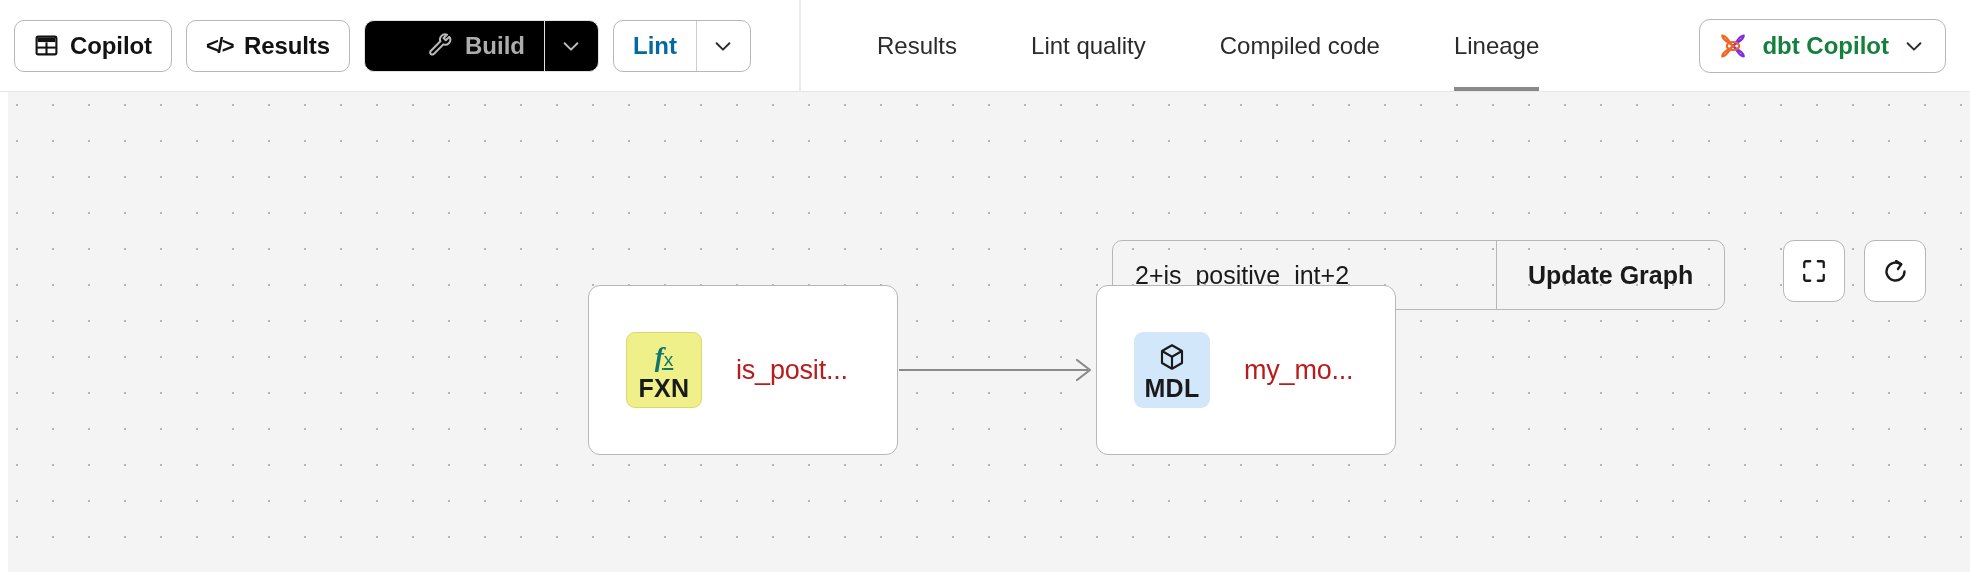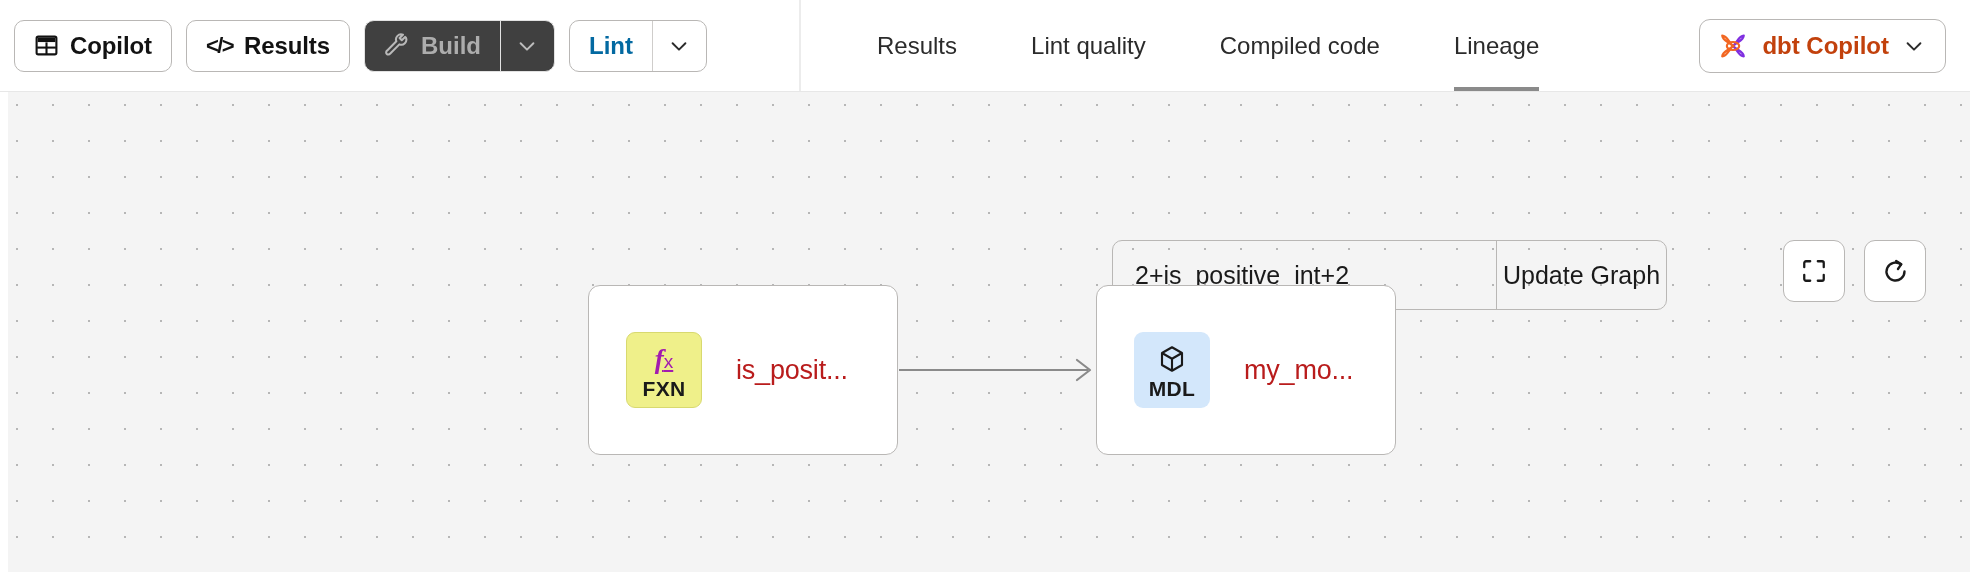--- a/index.html
+++ b/index.html
@@ -67,21 +67,21 @@
   
   .split {
     height: 52px;
     border: 1px solid #b9b7b5;
     border-radius: 10px;
     background: #ffffff;
     display: flex;
     align-items: stretch;
     overflow: hidden;
   }
-  .split.disabled { background: #404040; border-color: #e2e2e2; }
+  .split.disabled { background: #000000; border-color: #e2e2e2; padding-left: 44px; }
   .split .main {
     display: flex; align-items: center; gap: 11px;
     padding: 0 19px;
     font-size: 24px; font-weight: 600; color: #0369a1;
     white-space: nowrap;
     cursor: pointer;
   }
   .split.disabled .main { color: #adadad; cursor: default; }
   .split .caret {
     width: 54px;
@@ -144,21 +144,21 @@
     background: #ffffff;
     display: flex;
     align-items: center;
     gap: 14px;
     padding: 0 20px 0 18px;
     cursor: pointer;
   }
   .copilot .lbl {
     font-size: 24px;
     font-weight: 700;
-    color: #c2410c;
+    color: #15803d;
     white-space: nowrap;
   }
 
   
   .canvas {
     position: absolute;
     left: 8px; top: 92px;
     width: 1970px;
     height: 480px;
     background-color: #f4f4f4;
@@ -186,23 +186,23 @@
     outline: none;
     padding: 0 22px;
     font-size: 25px;
     color: #1a1a1a;
     font-family: "Liberation Sans", sans-serif;
   }
   .graph-update {
     border-left: 1px solid #b9b7b5;
     display: flex;
     align-items: center;
-    padding: 0 6px;
+    padding: 0 31px;
     font-size: 25px;
-    font-weight: 400;
+    font-weight: 700;
     color: #1a1a1a;
     white-space: nowrap;
     cursor: pointer;
     background: transparent;
   }
 
   
   .canvas-actions {
     position: absolute;
     left: 1775px; top: 148px;
@@ -241,27 +241,27 @@
     flex: none;
   }
   .badge-fxn { background: #eff08a; border: 1px solid #d8d96f; }
   .badge-mdl { background: #d3e7fb; }
   .badge-glyph { height: 36px; display: flex; align-items: center; justify-content: center; }
   .fx-glyph {
     font-family: "Liberation Serif", serif;
     font-style: italic;
     font-size: 27px;
     font-weight: 700;
-    color: #a21caf;
+    color: #0f766e;
     line-height: 1;
     text-decoration: underline;
   }
   .fx-glyph .x { font-family: "Liberation Sans", sans-serif; font-style: normal; font-size: 19px; font-weight: 500; }
   .badge-kind {
-    font-size: 21px;
+    font-size: 25px;
     font-weight: 600;
     letter-spacing: 0.3px;
     color: #1a1a1a;
     line-height: 1;
   }
   .node-label {
     font-size: 27px;
     color: #b91c1c;
     white-space: nowrap;
     letter-spacing: -0.2px;

